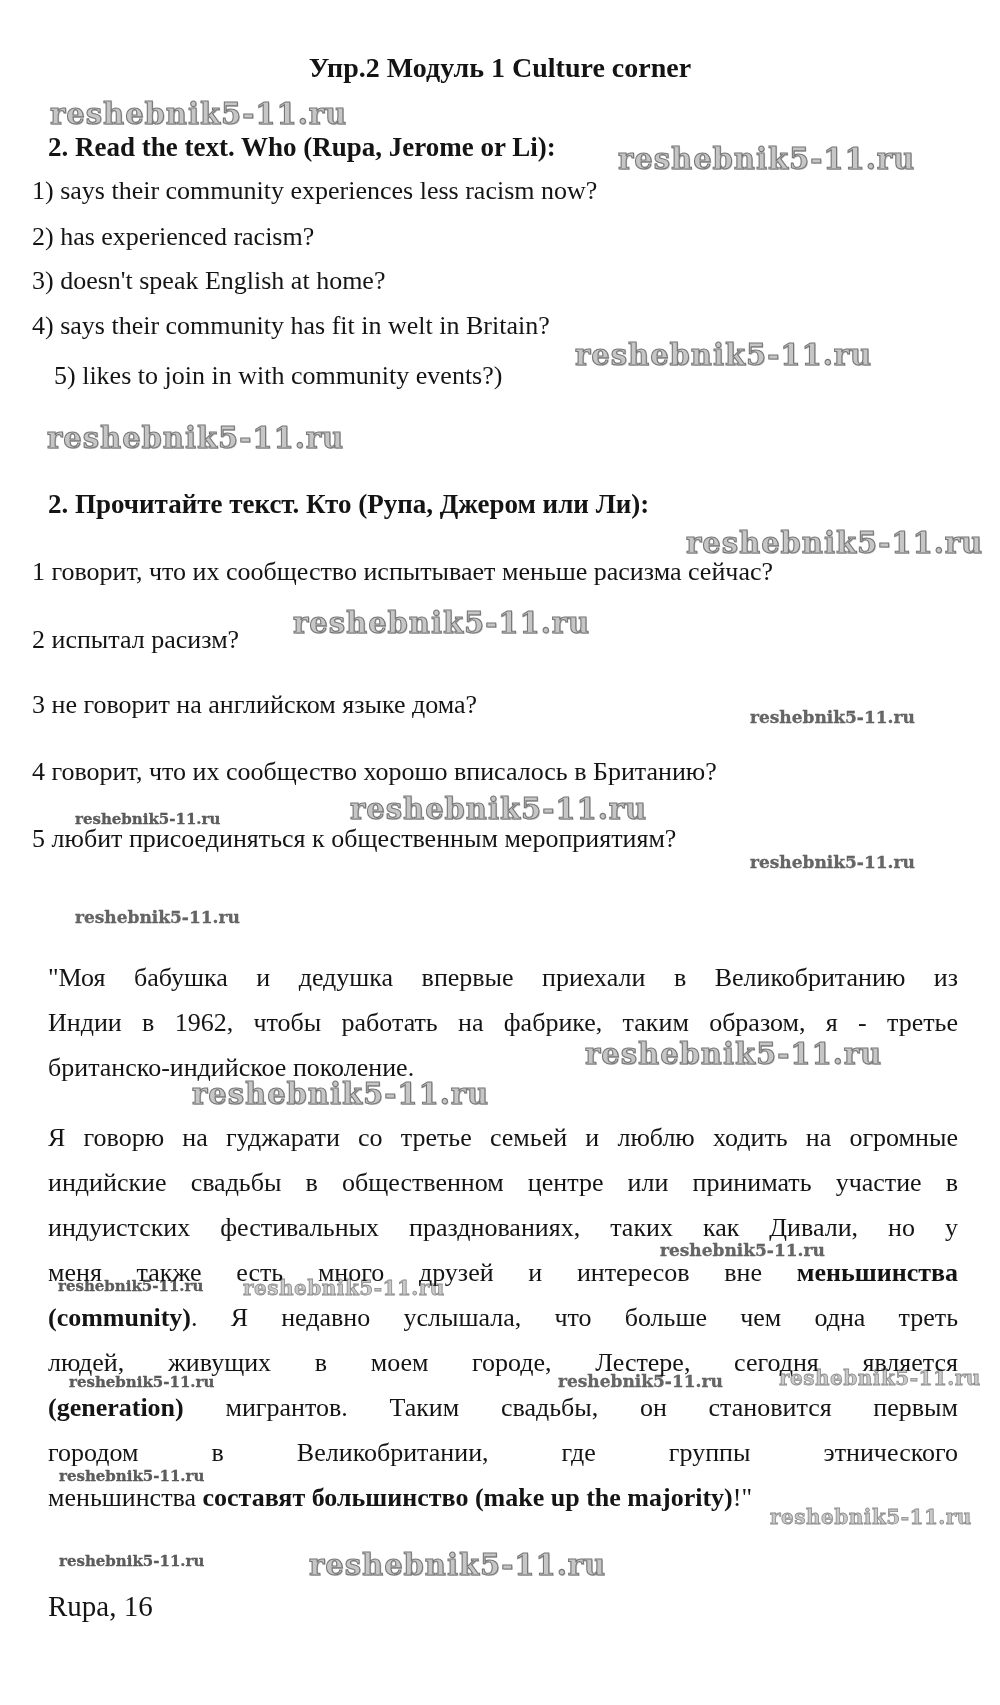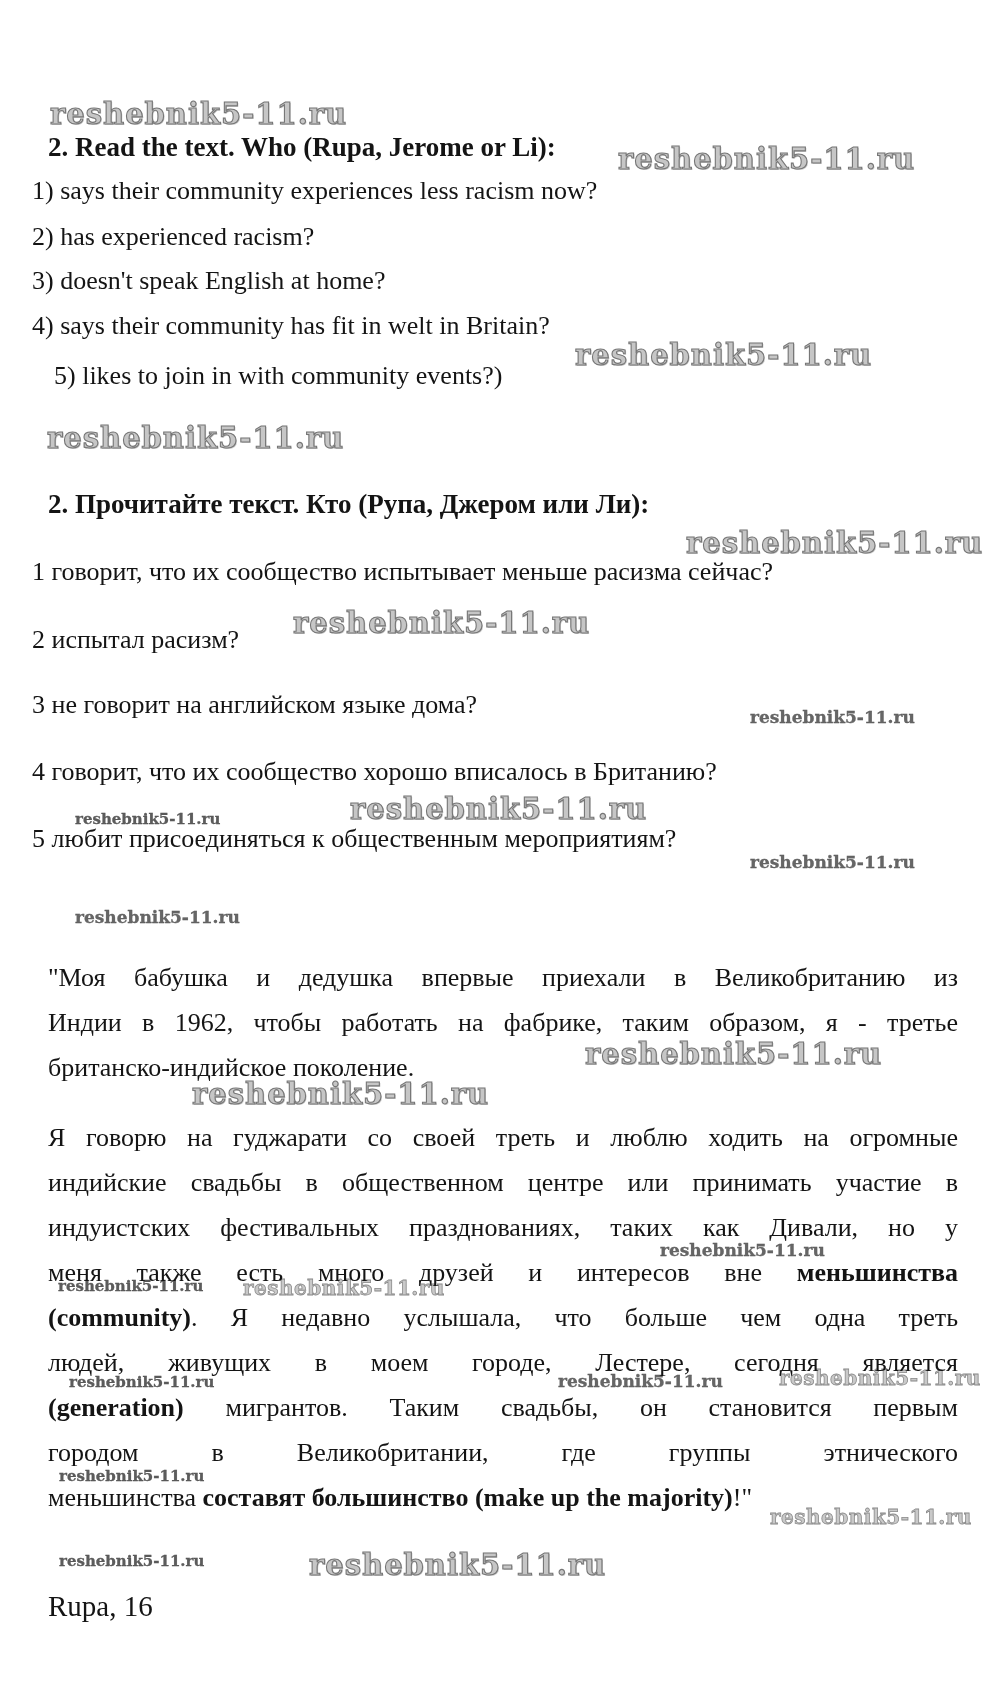--- a/index.html
+++ b/index.html
@@ -92,20 +92,21 @@
   <div class="wm wm-sm" style="left:58px;top:1277px;">reshebnik5-11.ru</div>
   <div class="wm wm-md" style="left:243px;top:1276px;">reshebnik5-11.ru</div>
   <div class="wm wm-sm" style="left:69px;top:1373px;">reshebnik5-11.ru</div>
   <div class="wm wm-sm2" style="left:558px;top:1371px;">reshebnik5-11.ru</div>
   <div class="wm wm-md" style="left:779px;top:1366px;">reshebnik5-11.ru</div>
   <div class="wm wm-sm" style="left:59px;top:1467px;">reshebnik5-11.ru</div>
   <div class="wm wm-md" style="left:770px;top:1505px;">reshebnik5-11.ru</div>
   <div class="wm wm-sm" style="left:59px;top:1552px;">reshebnik5-11.ru</div>
   <div class="wm wm-lg" style="left:309px;top:1548px;">reshebnik5-11.ru</div>
 
+  <div class="abs title">Упр.2 Модуль 1 Culture corner</div>
 
   <div class="abs heading" style="top:132px;">2. Read the text. Who (Rupa, Jerome or Li):</div>
   <div class="abs qline" style="top:176px;">1) says their community experiences less racism now?</div>
   <div class="abs qline" style="top:222px;">2) has experienced racism?</div>
   <div class="abs qline" style="top:266px;">3) doesn't speak English at home?</div>
   <div class="abs qline" style="top:311px;">4) says their community has fit in welt in Britain?</div>
   <div class="abs qline" style="top:361px;margin-left:22px;">5) likes to join in with community events?)</div>
 
   <div class="abs heading" style="top:489px;">2. Прочитайте текст. Кто (Рупа, Джером или Ли):</div>
   <div class="abs qline" style="top:557px;">1 говорит, что их сообщество испытывает меньше расизма сейчас?</div>
@@ -114,21 +115,21 @@
   <div class="abs qline" style="top:757px;">4 говорит, что их сообщество хорошо вписалось в Британию?</div>
   <div class="abs qline" style="top:824px;">5 любит присоединяться к общественным мероприятиям?</div>
 
   <div class="abs para" style="top:955px;">
     <div class="pline just">"Моя бабушка и дедушка впервые приехали в Великобританию из</div>
     <div class="pline just">Индии в 1962, чтобы работать на фабрике, таким образом, я - третье</div>
     <div class="pline">британско-индийское поколение.</div>
   </div>
 
   <div class="abs para" style="top:1115px;">
-    <div class="pline just"><span>Я говорю на гуджарати со своей треть и люблю ходить на огромные</span><b></b><span></span></div>
+    <div class="pline just"><span>Я говорю на гуджарати со третье семьей и люблю ходить на огромные</span><b></b><span></span></div>
     <div class="pline just"><span>индийские свадьбы в общественном центре или принимать участие в</span><b></b><span></span></div>
     <div class="pline just"><span>индуистских фестивальных празднованиях, таких как Дивали, но у</span><b></b><span></span></div>
     <div class="pline just"><span>меня также есть много друзей и интересов вне </span><b>меньшинства</b><span></span></div>
     <div class="pline just"><span></span><b>(community)</b><span>. Я недавно услышала, что больше чем одна треть</span></div>
     <div class="pline just"><span>людей, живущих в моем городе, Лестере, сегодня является</span><b></b><span></span></div>
     <div class="pline just"><span></span><b>(generation)</b><span> мигрантов. Таким свадьбы, он становится первым</span></div>
     <div class="pline just"><span>городом в Великобритании, где группы этнического</span><b></b><span></span></div>
     <div class="pline"><span>меньшинства </span><b>составят большинство (make up the majority)</b><span>!"</span></div>
   </div>
 

